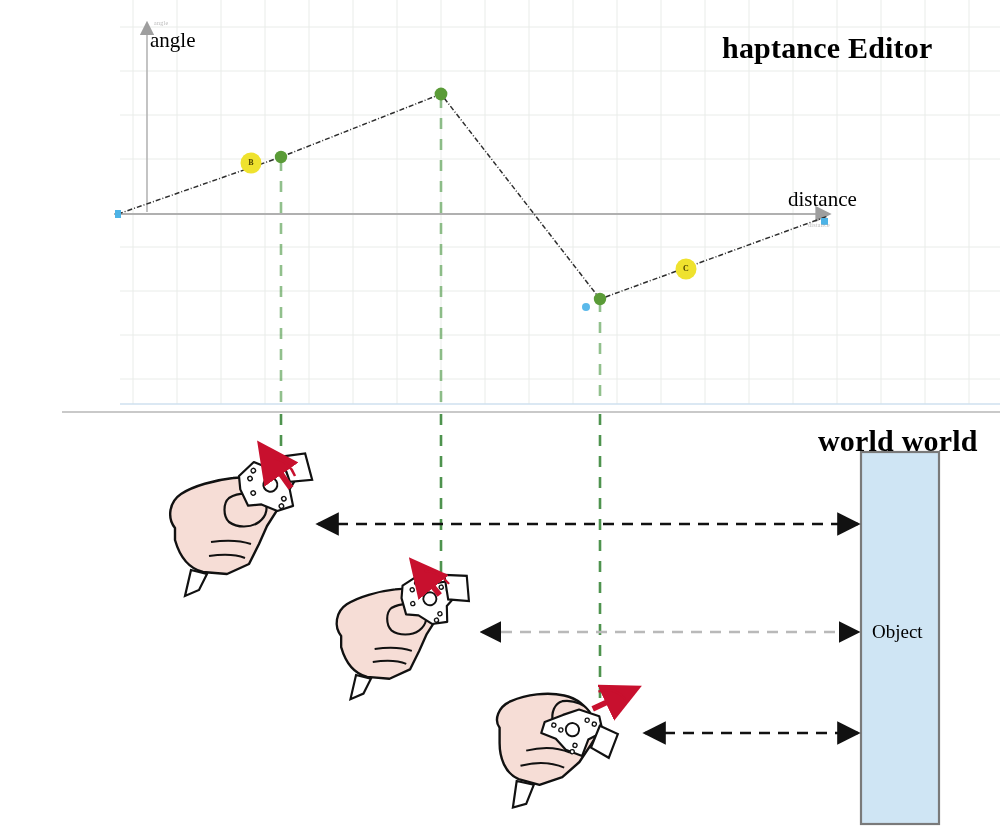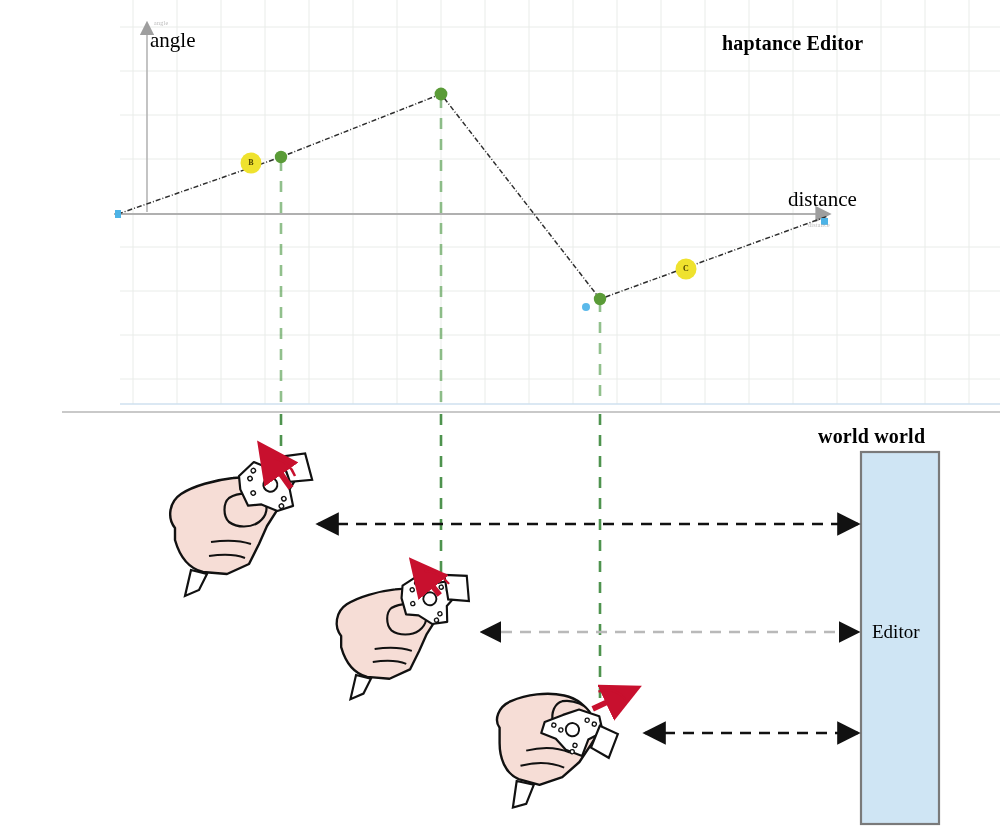--- a/index.html
+++ b/index.html
@@ -28,21 +28,21 @@
     width: 1000px;
     height: 828px;
     overflow: visible;
   }
   .lbl {
     position: absolute;
     white-space: nowrap;
     line-height: 1;
   }
   .title-main {
-    font-size: 20px;
+    font-size: 30px;
     font-weight: bold;
     letter-spacing: 0.2px;
   }
   .axis-label {
     font-size: 21px;
     font-weight: normal;
   }
   .tiny-ghost {
     font-size: 6px;
     color: #b9b9b9;
@@ -261,15 +261,15 @@
   <div class="lbl tiny-ghost" style="left:154px; top:20px;">angle</div>
 
   <div class="lbl axis-label" style="left:788px; top:189px;">distance</div>
   <div class="lbl tiny-ghost" style="left:808px; top:222px;">distance</div>
 
   <div class="node-letter" style="left:245px; top:159px; width:12px;">B</div>
   <div class="node-letter" style="left:680px; top:265px; width:12px;">C</div>
 
   <div class="lbl title-main" style="left:818px; top:426px;">world world</div>
 
-  <div class="lbl object-label" style="left:872px; top:622px;">Editor</div>
+  <div class="lbl object-label" style="left:872px; top:622px;">Object</div>
 
 </div>
 
 </body></html>

